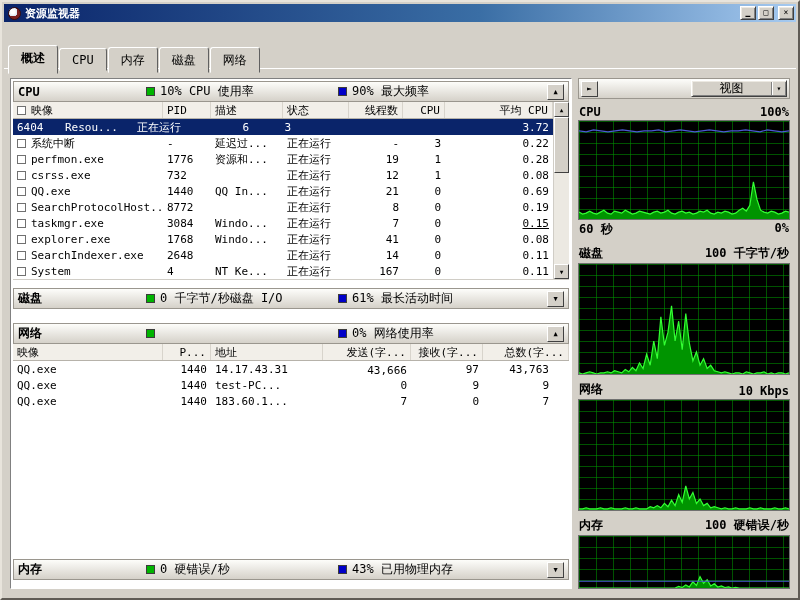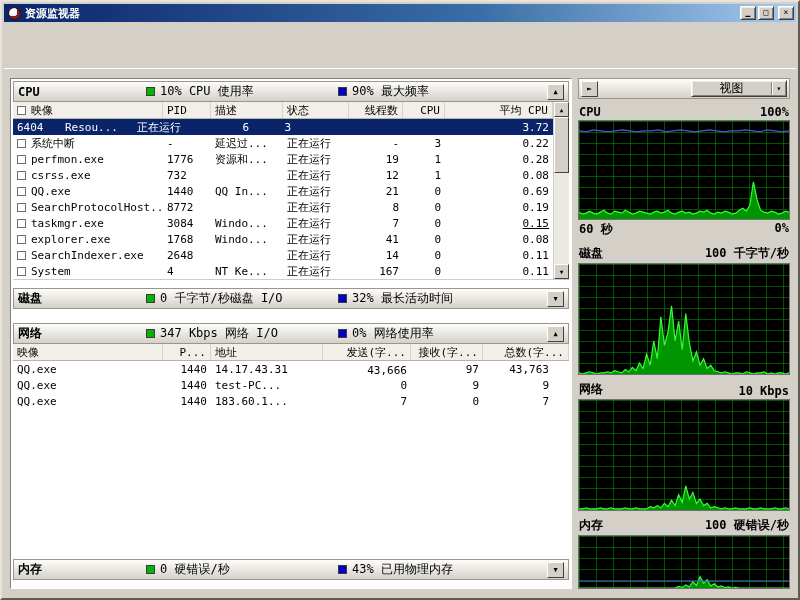--- a/index.html
+++ b/index.html
@@ -115,20 +115,21 @@
     <span class="app-icon"></span>
     <span class="title-text">资源监视器</span>
     <span class="winbtns">
       <span class="wbtn">▁</span>
       <span class="wbtn">□</span>
       <span class="wbtn close">×</span>
     </span>
   </div>
 
 
+  <div class="tabbar"><span class="tab active">概述</span><span class="tab">CPU</span><span class="tab">内存</span><span class="tab">磁盘</span><span class="tab">网络</span></div>
 
   <div class="contentframe">
 
     <div class="left-panel">
 
       <div class="secbar">
         <span class="sec-title">CPU</span>
         <span class="sec-ind g">
           <span class="sq green"></span>
           <span>10% CPU 使用率</span>
@@ -415,32 +416,31 @@
       <div class="gap8"></div>
 
       <div class="secbar">
         <span class="sec-title">磁盘</span>
         <span class="sec-ind g">
           <span class="sq green"></span>
           <span>0 千字节/秒磁盘 I/O</span>
         </span>
         <span class="sec-ind b">
           <span class="sq blue"></span>
-          <span>32% 最长活动时间</span>
+          <span>61% 最长活动时间</span>
         </span>
         <span class="sec-arrow">▼</span>
       </div>
 
       <div class="gap14"></div>
 
       <div class="secbar">
         <span class="sec-title">网络</span>
         <span class="sec-ind g">
           <span class="sq green"></span>
-          <span>347 Kbps 网络 I/O</span>
         </span>
         <span class="sec-ind b">
           <span class="sq blue"></span>
           <span>0% 网络使用率</span>
         </span>
         <span class="sec-arrow">▲</span>
       </div>
 
       <div class="tablewrap" style="border-bottom:none;">
         <div class="thead" id="net-thead" style="padding-right:0;">

